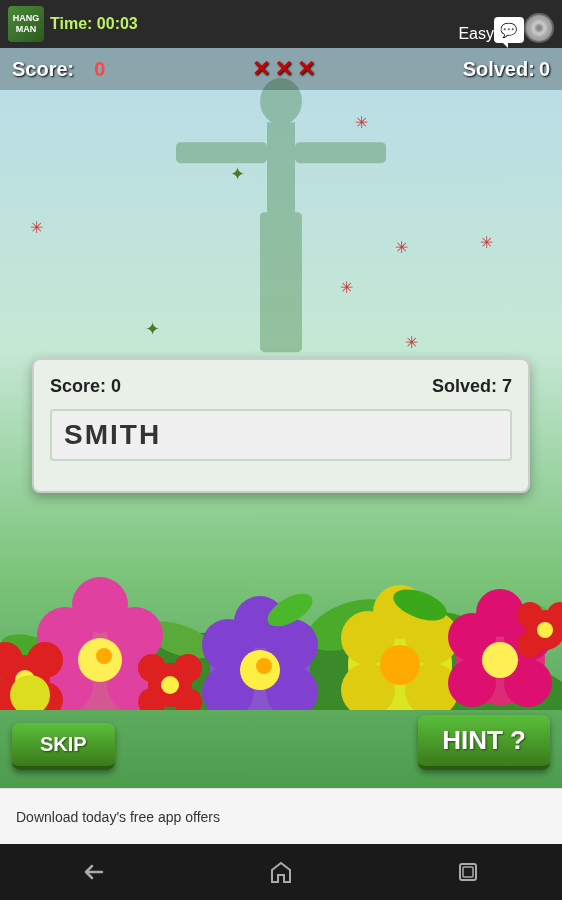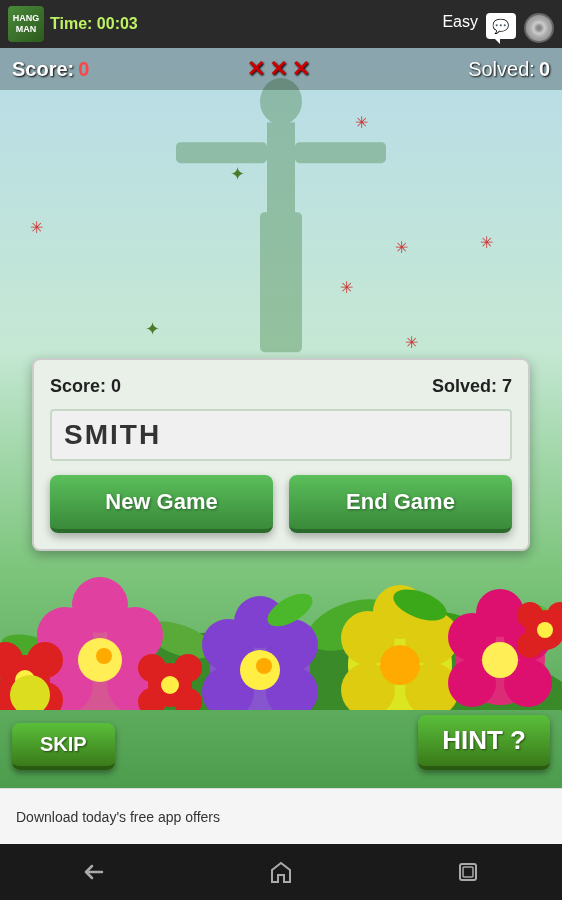--- a/index.html
+++ b/index.html
@@ -45,22 +45,21 @@
       text-align: center;
       line-height: 1.1;
     }
     #timer {
       color: #bef264;
       font-size: 16px;
       font-weight: bold;
     }
     #top-right {
       display: flex;
-      align-items: flex-start;
-      gap: 8px;
+      align-items: flex-end;
       margin-top: 8px;
     }
     #difficulty-label {
       color: #fff;
       font-size: 16px;
     }
     #chat-icon {
       width: 30px;
       height: 26px;
       background: #fff;
@@ -123,21 +122,21 @@
     }
     .x-mark {
       color: #cc0000;
       font-size: 22px;
       font-weight: bold;
       text-shadow: 1px 1px 2px #000;
     }
     #solved-label {
       color: #fff;
       font-size: 20px;
-      font-weight: normal;
+      font-weight: bold;
       text-shadow: 1px 1px 2px #000;
     }
     #solved-value {
       color: #fff;
       font-size: 20px;
       font-weight: bold;
       text-shadow: 1px 1px 2px #000;
     }
 
     
@@ -349,21 +348,21 @@
   <div id="top-right">
     <span id="difficulty-label">Easy</span>
     <div id="chat-icon">
       <span>💬</span>
     </div>
     <div id="cd-icon"></div>
   </div>
 </div>
 
 <div id="score-bar">
-  <div style="display:flex;align-items:center;gap:4px;">
+  <div style="display:flex;align-items:center;gap:20px;">
     <span id="score-label">Score:</span>
     <span id="score-value">0</span>
   </div>
   <div id="lives-area">
     <span class="x-mark">✕</span>
     <span class="x-mark">✕</span>
     <span class="x-mark">✕</span>
   </div>
   <div style="display:flex;align-items:center;gap:4px;">
     <span id="solved-label">Solved:</span>
@@ -464,24 +463,20 @@
     <ellipse cx="290" cy="180" rx="25" ry="12" fill="#4ab82a" transform="rotate(-30 290 180)"></ellipse>
     <ellipse cx="420" cy="175" rx="28" ry="13" fill="#3aa818" transform="rotate(20 420 175)"></ellipse>
   </svg>
 
   <div id="dialog">
     <div id="dialog-score-row">
       <span id="dialog-score">Score: 0</span>
       <span id="dialog-solved">Solved: 7</span>
     </div>
     <input id="word-input" type="text" readonly="" style="pointer-events: none;" value="SMITH">
-    <div id="buttons-row">
-      <button id="new-game-btn" class="game-btn">New Game</button>
-      <button id="end-game-btn" class="game-btn">End Game</button>
-    </div>
   </div>
 
 </div>
 
 <button id="skip-btn">SKIP</button>
 
 <button id="hint-btn">HINT ?</button>
 
 <div id="ad-banner">
   <span id="ad-text">Download today's free app offers</span>

